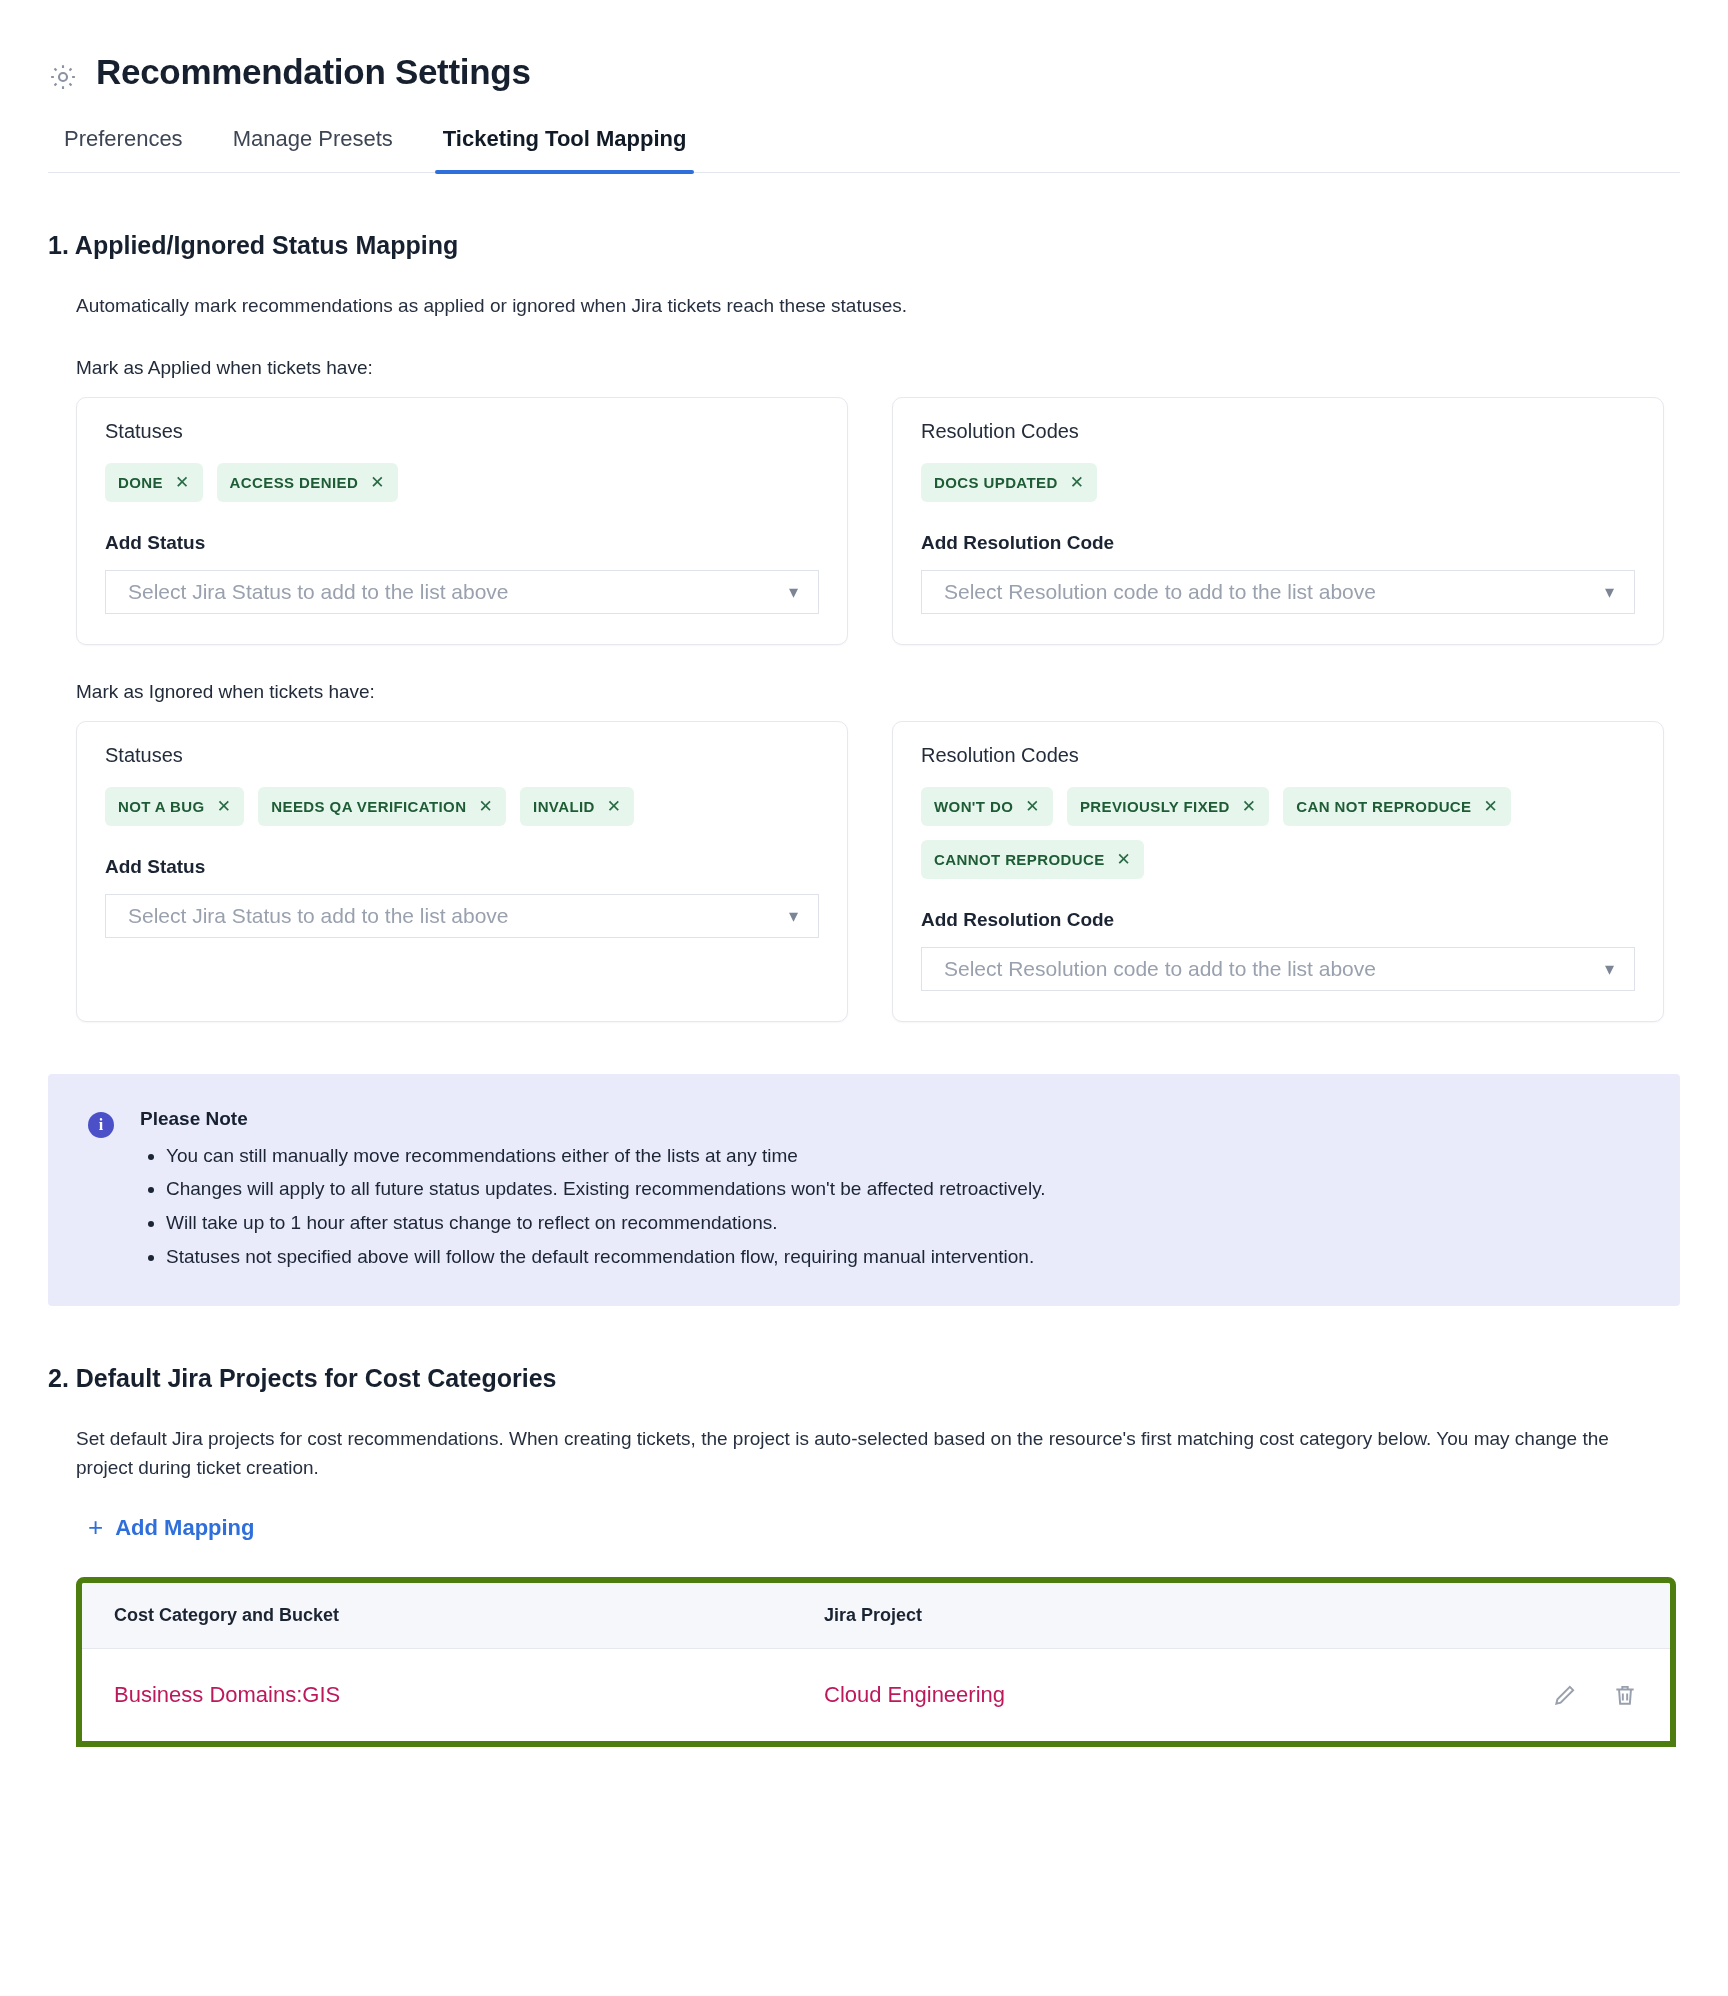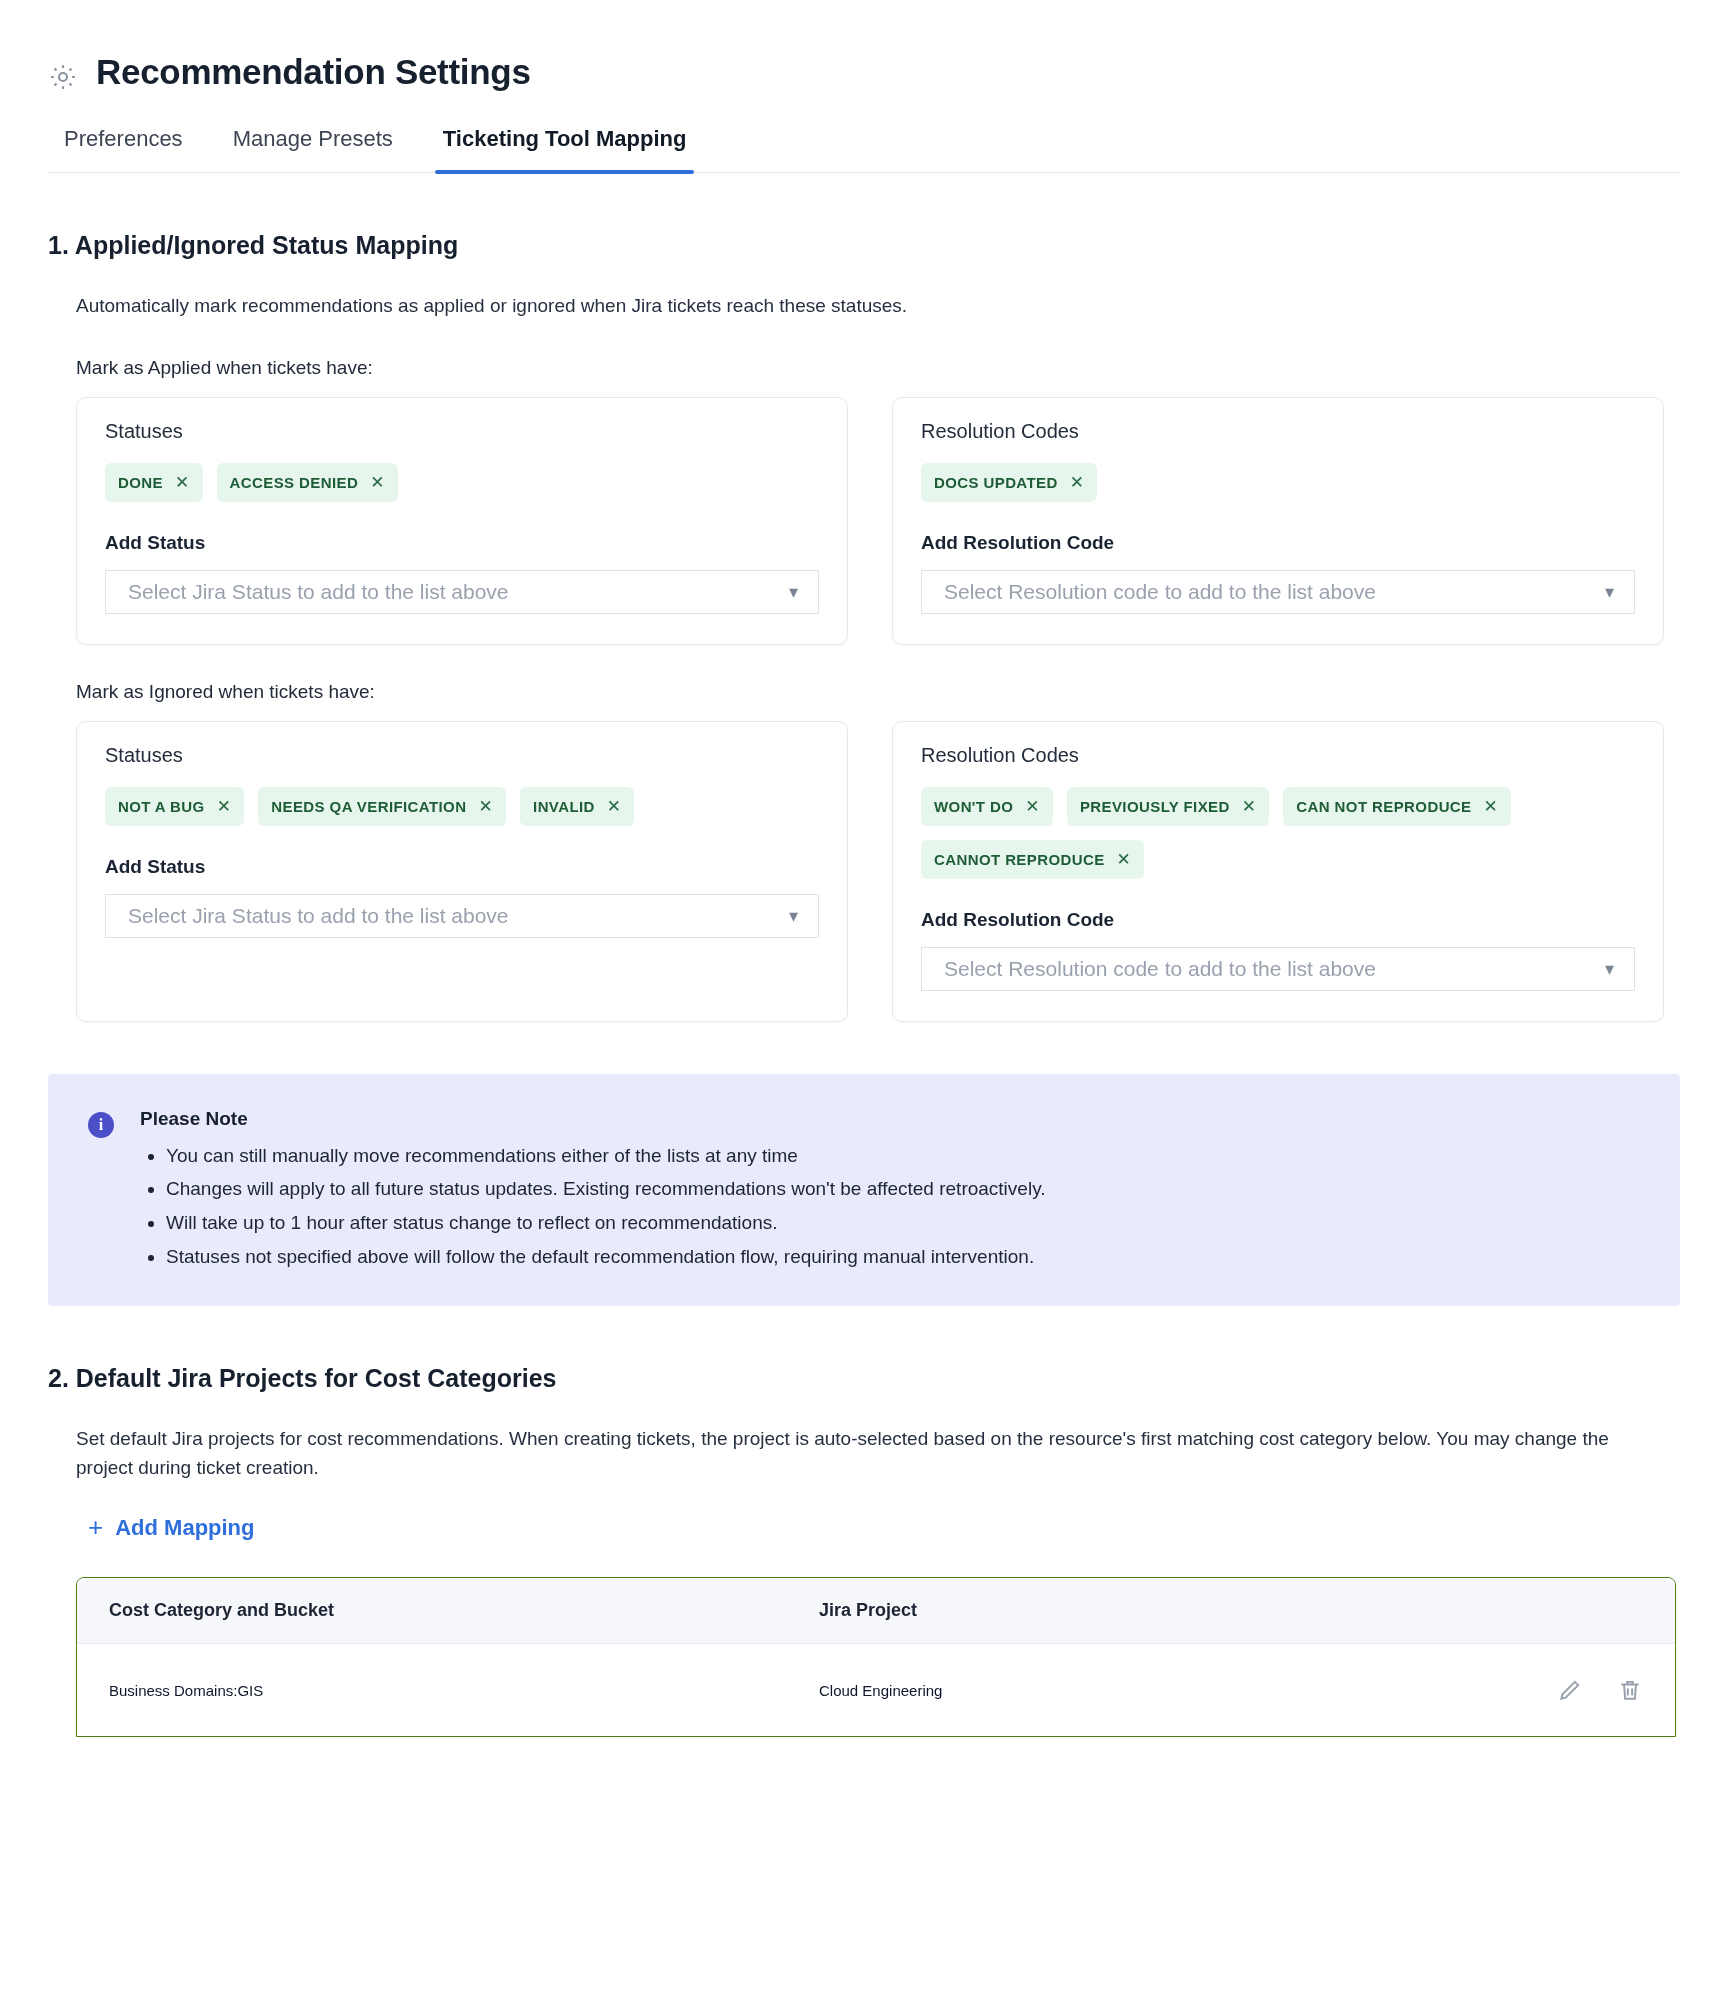--- a/index.html
+++ b/index.html
@@ -119,41 +119,41 @@
   .add-mapping {
     display: inline-flex; align-items: center; gap: 12px;
     color: #2f6fdb; font-size: 22px; font-weight: bold;
     margin: 30px 0 0 40px; cursor: pointer;
   }
   .add-mapping .plus { font-size: 26px; font-weight: normal; }
 
   
   .table {
     margin: 34px 12px 0 28px;
-    border: 1px solid #4d7c0f;
+    border: 6px solid #4d7c0f;
     border-radius: 8px 8px 0 0;
     overflow: hidden;
     width: 1600px;
   }
   .thead {
     background: #f6f7fa;
     display: flex; align-items: center;
     height: 66px; padding: 0 32px;
     border-bottom: 1px solid #e6e8ee;
   }
   .th { font-size: 18px; font-weight: bold; color: #1b2433; }
   .col1 { width: 710px; }
   .col2 { flex: 1; }
   .col3 { width: 150px; }
   .trow {
     display: flex; align-items: center;
     height: 92px; padding: 0 32px;
     background: #fff;
   }
-  .td { font-size: 15px; color: #0f172a; }
+  .td { font-size: 22px; color: #be185d; }
   .row-actions { display: flex; align-items: center; gap: 34px; justify-content: flex-end; width: 150px; }
   .icon-btn { color: #99a0ad; cursor: pointer; width: 26px; height: 26px; }
   .icon-btn svg { width: 26px; height: 26px; display: block; }
 </style>
 </head>
 <body>
 
 <div class="page">
 
   

